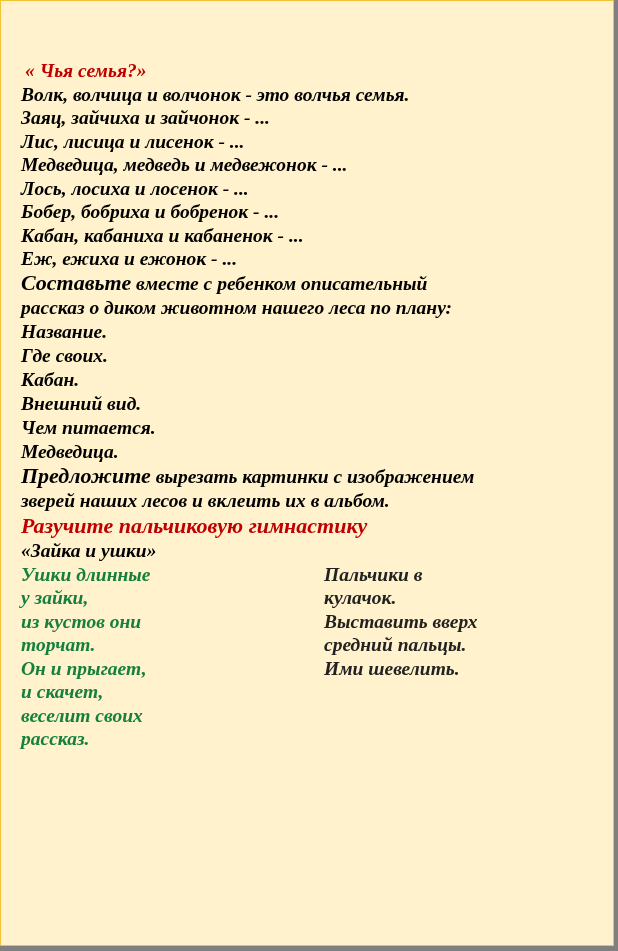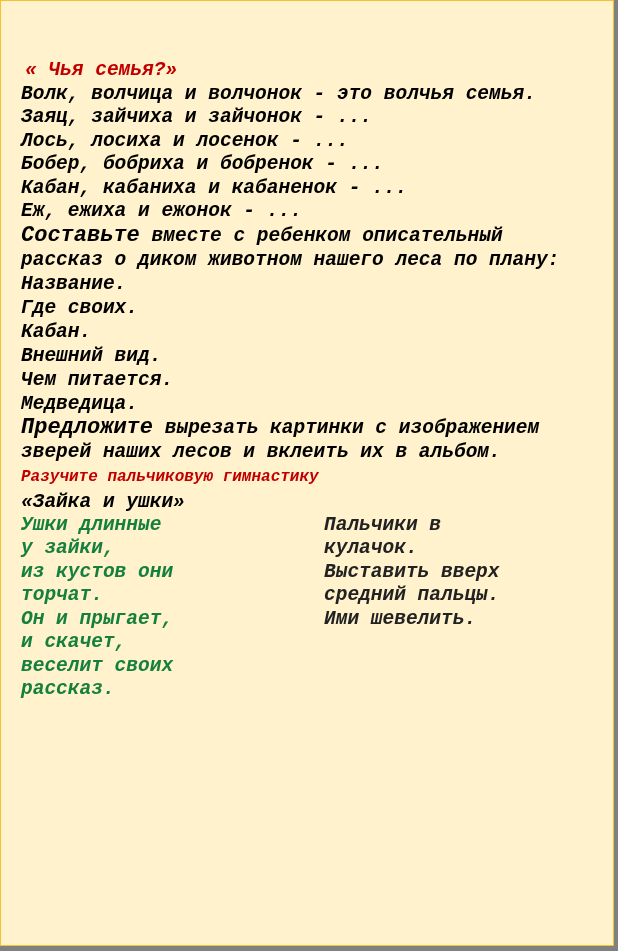--- a/index.html
+++ b/index.html
@@ -6,38 +6,40 @@
   body { width: 618px; height: 951px; background: #808080; position: relative; overflow: hidden; }
   .card {
     position: absolute; left: 0; top: 0; width: 614px; height: 946px;
     background: #fff2cc; border: 1px solid #f1c232; box-sizing: border-box;
   }
   .content {
     position: absolute; left: 20px; top: 58px; right: 8px;
     font-family: "Liberation Serif", serif; font-style: italic; font-weight: bold;
     font-size: 19.5px; line-height: 23.5px; color: #000;
   }
-  .line { white-space: nowrap; font-family: Liberation Mono, monospace; }
+  .line { white-space: nowrap; }
   .title { color: #c00000; padding-left: 4px; font-size: 19.5px; }
   .red { color: #000000; font-size: 22px; }
-  .redline { color: #c00000; font-size: 16px; line-height: 26px; }
+  .redline { color: #c00000; font-size: 22px; line-height: 26px; }
   .tight { line-height: 24px; }
   .cols { display: flex; }
   .col-left { width: 303px; color: #15803d; }
   .col-right { color: #222; }
 </style>
 </head>
 <body>
 
 <div class="card">
   <div class="content">
     <div class="line title">« Чья семья?»</div>
     <div>
       <div class="line">Волк, волчица и волчонок - это волчья семья.</div>
       <div class="line">Заяц, зайчиха и зайчонок - ...</div>
+      <div class="line">Лис, лисица и лисенок - ...</div>
+      <div class="line">Медведица, медведь и медвежонок - ...</div>
       <div class="line">Лось, лосиха и лосенок - ...</div>
       <div class="line">Бобер, бобриха и бобренок - ...</div>
       <div class="line">Кабан, кабаниха и кабаненок - ...</div>
       <div class="line">Еж, ежиха и ежонок - ...</div>
     </div>
     <div class="line tight"><span class="red">Составьте</span><span> вместе с ребенком описательный</span></div>
     <div class="line tight">рассказ о диком животном нашего леса   по плану:</div>
     <div>
       <div class="line tight">Название.</div>
       <div class="line tight">Где своих.</div>

